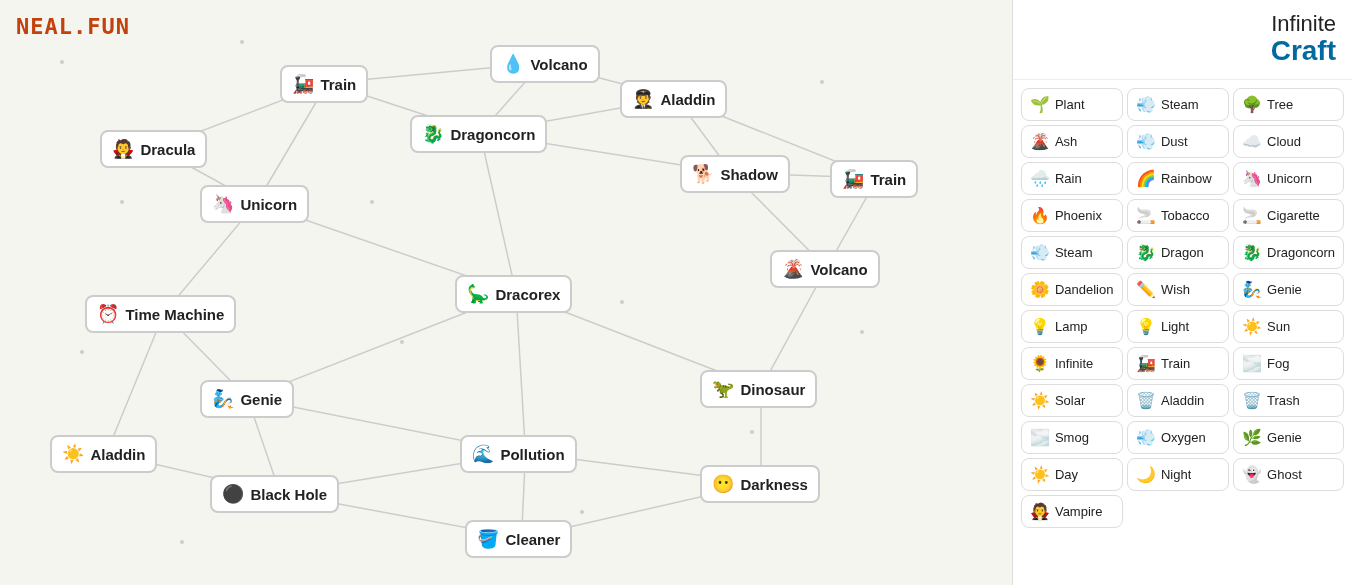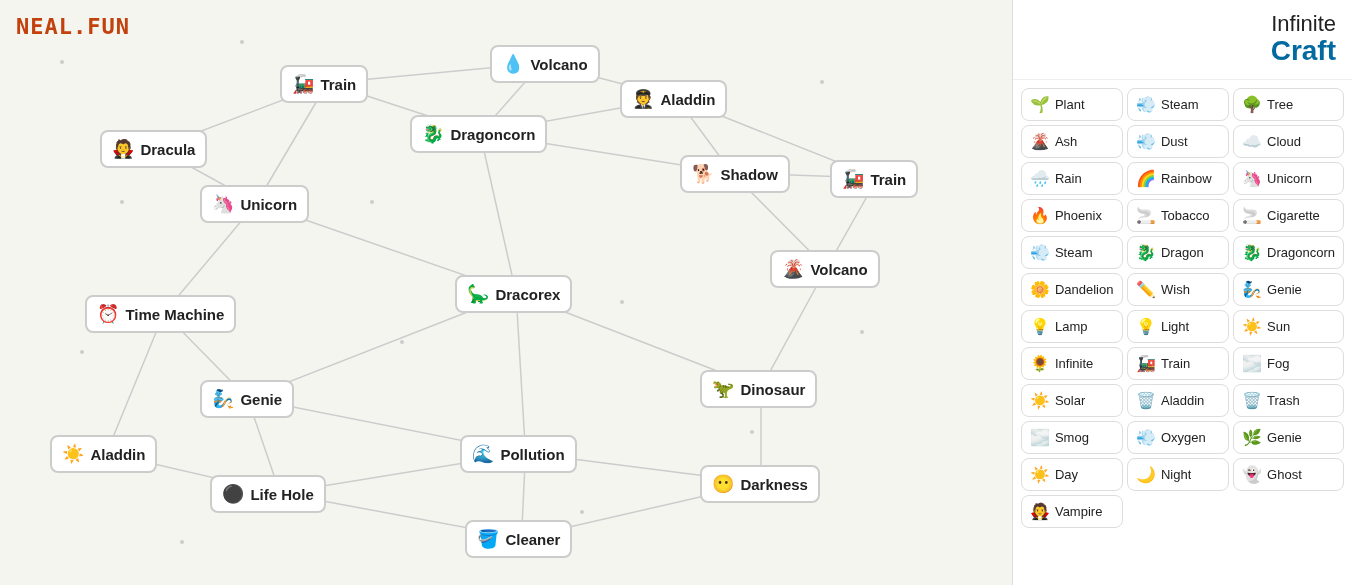--- a/index.html
+++ b/index.html
@@ -243,21 +243,21 @@
     <div class="node-card" style="left: 50px; top: 435px;">
       <span class="node-icon">☀️</span>
       <span>Aladdin</span>
     </div>
     <div class="node-card" style="left: 460px; top: 435px;">
       <span class="node-icon">🌊</span>
       <span>Pollution</span>
     </div>
     <div class="node-card" style="left: 210px; top: 475px;">
       <span class="node-icon">⚫</span>
-      <span>Life Hole</span>
+      <span>Black Hole</span>
     </div>
     <div class="node-card" style="left: 700px; top: 465px;">
       <span class="node-icon">😶</span>
       <span>Darkness</span>
     </div>
     <div class="node-card" style="left: 465px; top: 520px;">
       <span class="node-icon">🪣</span>
       <span>Cleaner</span>
     </div>
   </div>

